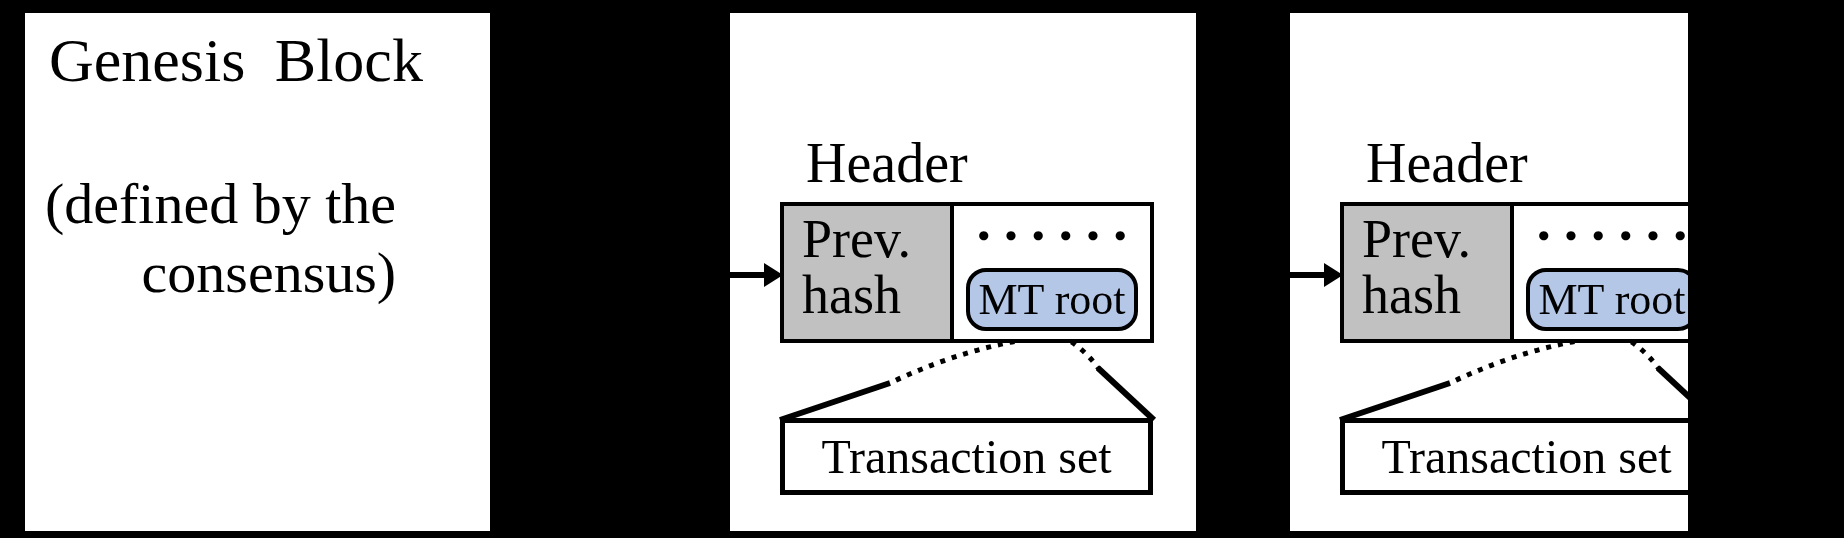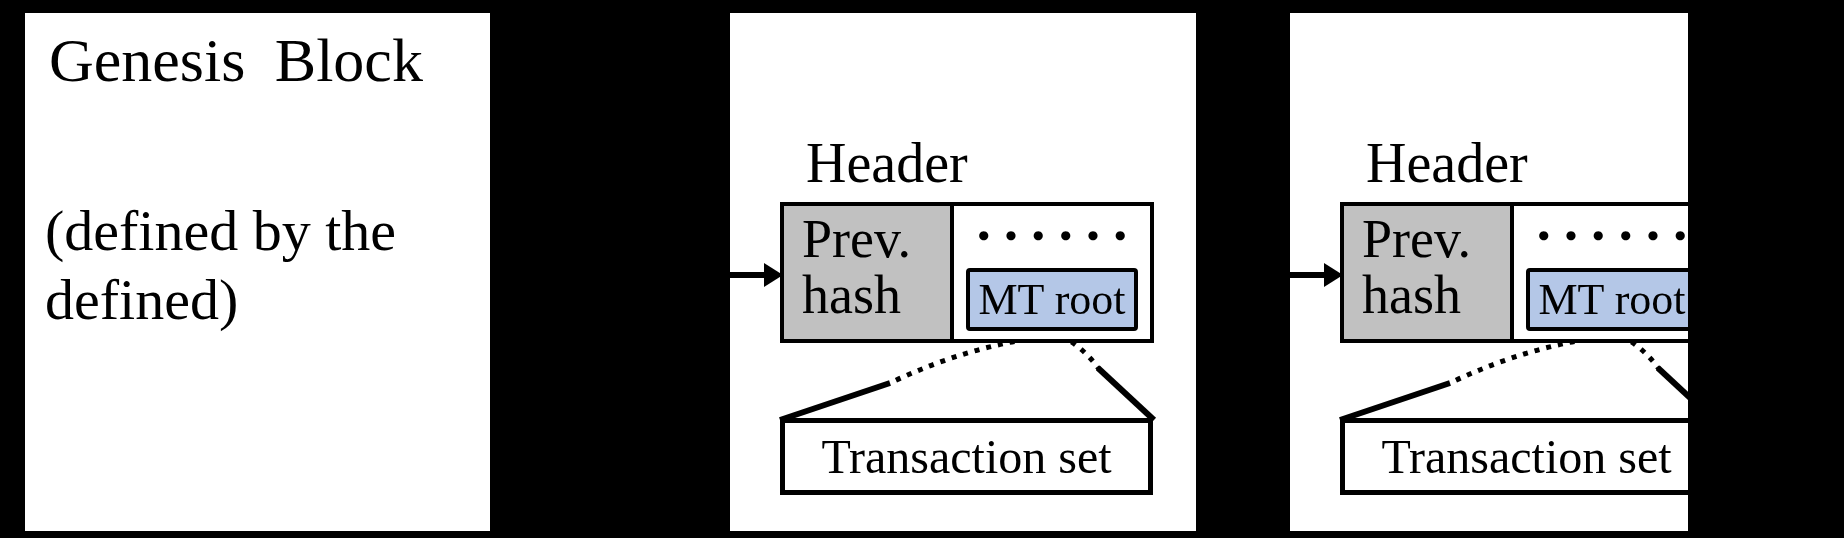--- a/index.html
+++ b/index.html
@@ -21,22 +21,22 @@
   .block-n1      { left:1290px;width:466px; }
 
   .block-title {
     position:absolute; left:24px; top:12px;
     font-size:62px; line-height:1.15; white-space:nowrap;
   }
   .block-genesis .block-title { word-spacing:14px; }
   .num { color:var(--block-number-blue,#1f6fc4); }
 
   .genesis-desc {
-    position:absolute; left:20px; top:183px;
-    font-size:58px; line-height:69px; white-space:nowrap;
+    position:absolute; left:20px; top:156px;
+    font-size:58px; line-height:69px; white-space:nowrap;text-align:right;
   }
 
   .header-label {
     position:absolute; left:50px; top:118px; width:374px;
     text-align:left; text-indent:26px;
     font-size:56px; line-height:1.15;
   }
 
   .header-box {
     position:absolute; left:50px; top:189px;
@@ -56,21 +56,21 @@
     position:absolute; top:22px; left:0; width:100%;
     text-align:center;
     font-family:"DejaVu Sans",sans-serif;
     font-size:12px; word-spacing:13px; letter-spacing:0;
     color:#000;
   }
   .mt-root {
     position:absolute; bottom:8px; left:50%; transform:translateX(-50%);
     width:172px; height:63px;
     background:var(--mt-root-fill,#b4c7e7);
-    border:4px solid #000; border-radius:4px;
+    border:4px solid #000; border-radius:20px;
     font-size:44px;
     display:flex; align-items:center; justify-content:center;
     white-space:nowrap;
   }
   .tx-box {
     position:absolute; left:50px; top:405px;
     width:373px; height:77px;
     border:5px solid #000; background:#fff;
     font-size:48px;
     display:flex; align-items:center; justify-content:center;
@@ -84,21 +84,21 @@
 </style>
 </head>
 <body>
 
 <div class="canvas">
 
   <section class="block block-genesis">
     <div class="block-title">Genesis Block</div>
     <div class="genesis-desc">
       <div>(defined by the</div>
-      <div>defined)</div>
+      <div>consensus)</div>
     </div>
   </section>
 
   <section class="block block-n">
     <svg class="connector" viewBox="0 0 466 518" aria-hidden="true">
       <g>
         <line x1="0" y1="262" x2="37" y2="262" stroke="#000" stroke-width="6"></line>
         <polygon points="34,250 53,262 34,274" fill="#000"></polygon>
       </g>
       <g>

